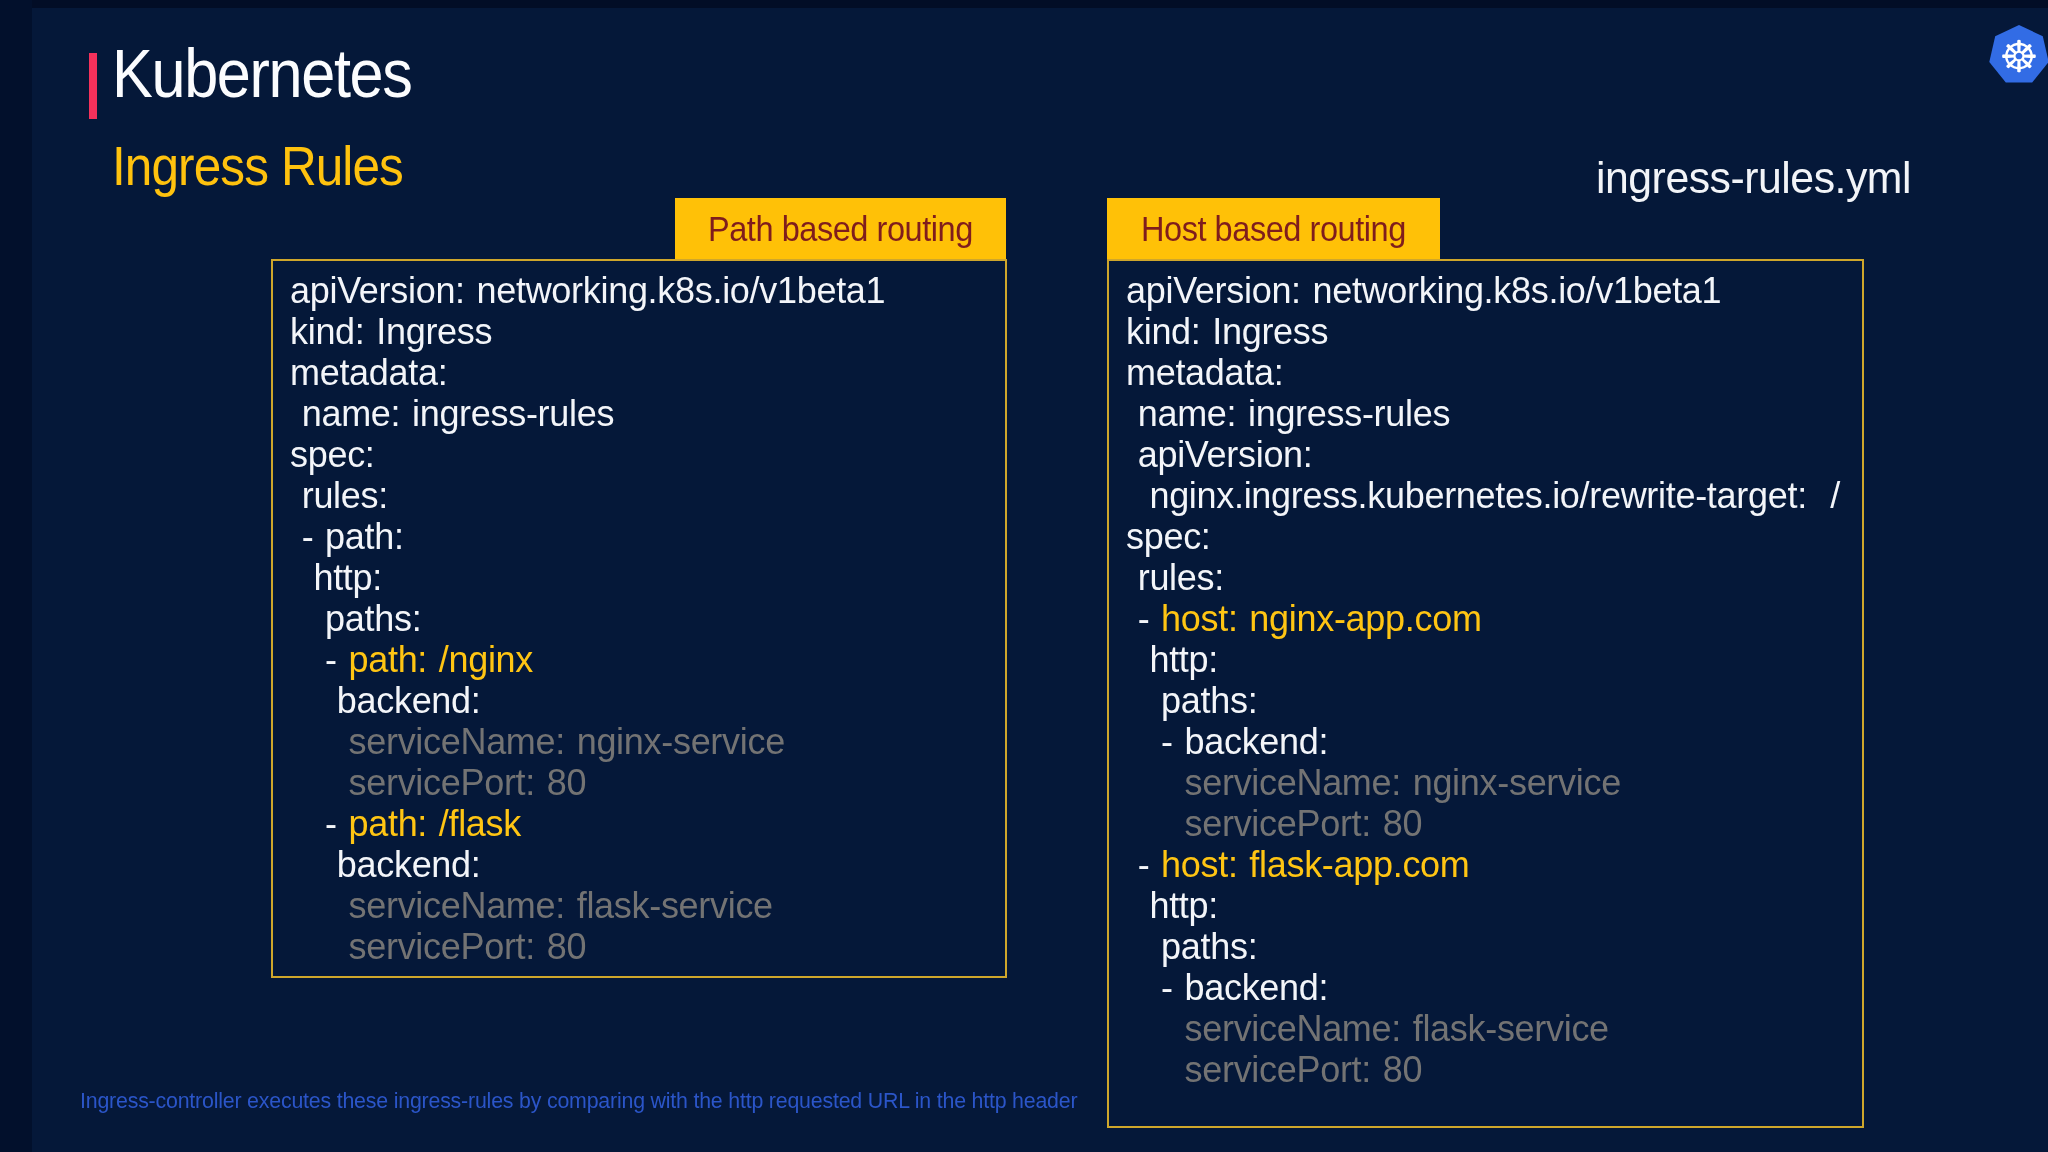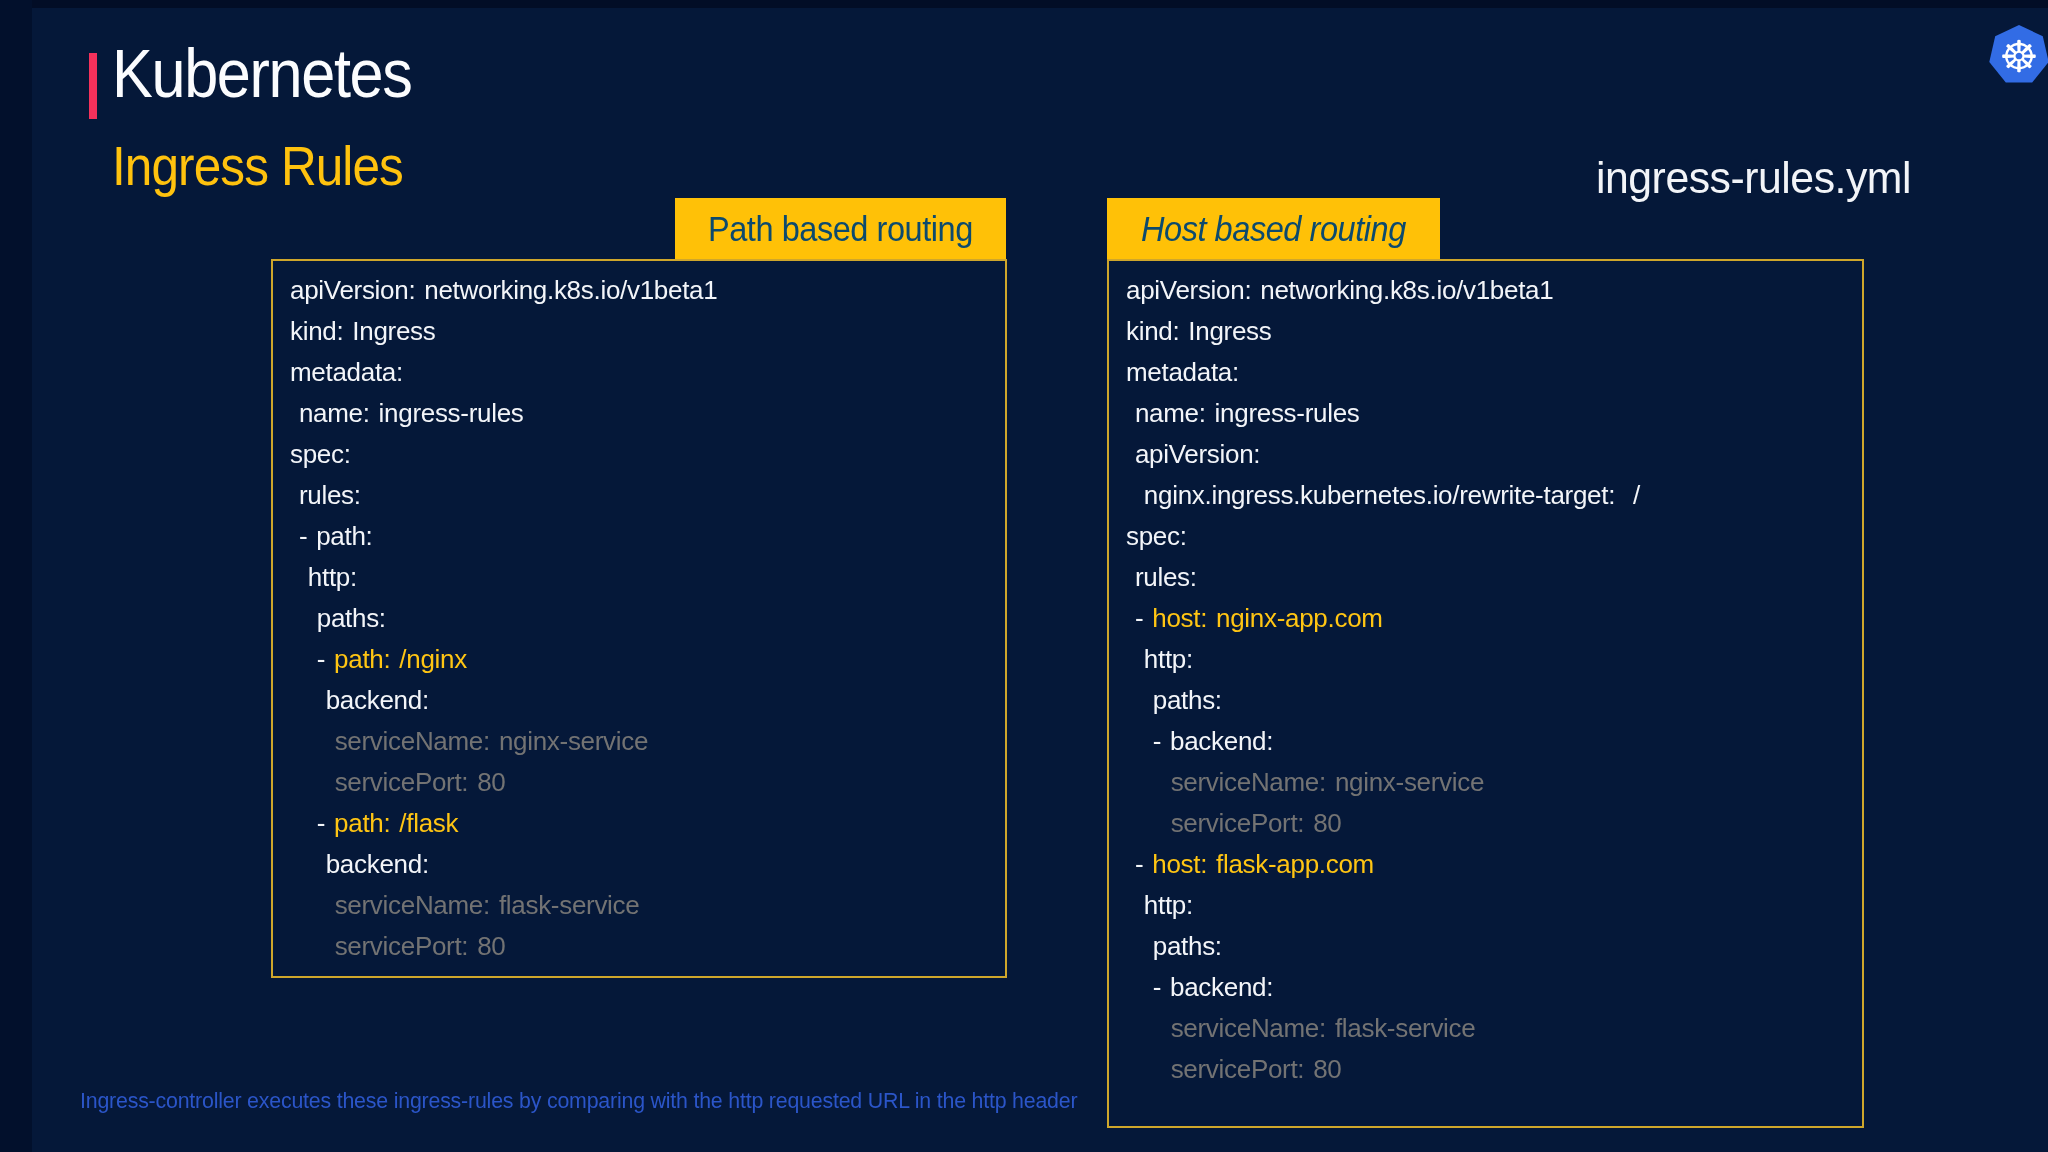--- a/index.html
+++ b/index.html
@@ -37,38 +37,38 @@
   .k8s-wheel{
     position:absolute;left:0;top:0;width:62px;height:64px;
     display:flex;align-items:center;justify-content:center;
     font-family:"DejaVu Sans", sans-serif;font-size:44px;color:#ffffff;line-height:1;
     padding-top:2px;box-sizing:border-box;
   }
 
   
   .tab{
     position:absolute;top:198px;height:61px;
-    background:#ffc107;color:#0c4a6e;
+    background:#ffc107;color:#7f1d1d;
     display:flex;align-items:center;justify-content:center;
     font-size:35px;letter-spacing:-0.5px;
   }
   .tab span{transform:scaleX(0.93);white-space:nowrap;}
   .tab-left{left:643px;width:331px;}
-  .tab-right{left:1075px;width:333px;font-style:italic;}
+  .tab-right{left:1075px;width:333px;}
 
   
   .codebox{
     position:absolute;background:transparent;
     border:2px solid #cfa62b;box-sizing:border-box;
     padding:9px 0 0 17px;
   }
   .box-left{left:239px;top:259px;width:736px;height:719px;}
   .box-right{left:1075px;top:259px;width:757px;height:869px;}
   .code-line{
-    font-size:26px;line-height:41px;white-space:pre;
+    font-size:36px;line-height:41px;white-space:pre;
     letter-spacing:-0.3px;word-spacing:2px;
   }
   .c-white{color:#f3f5f9;}
   .c-yellow{color:#ffc513;}
   .c-pink{color:#737373;}
 
   
   .footnote{
     position:absolute;left:48px;top:1088px;
     font-size:22px;color:#2b55c8;letter-spacing:-0.2px;

